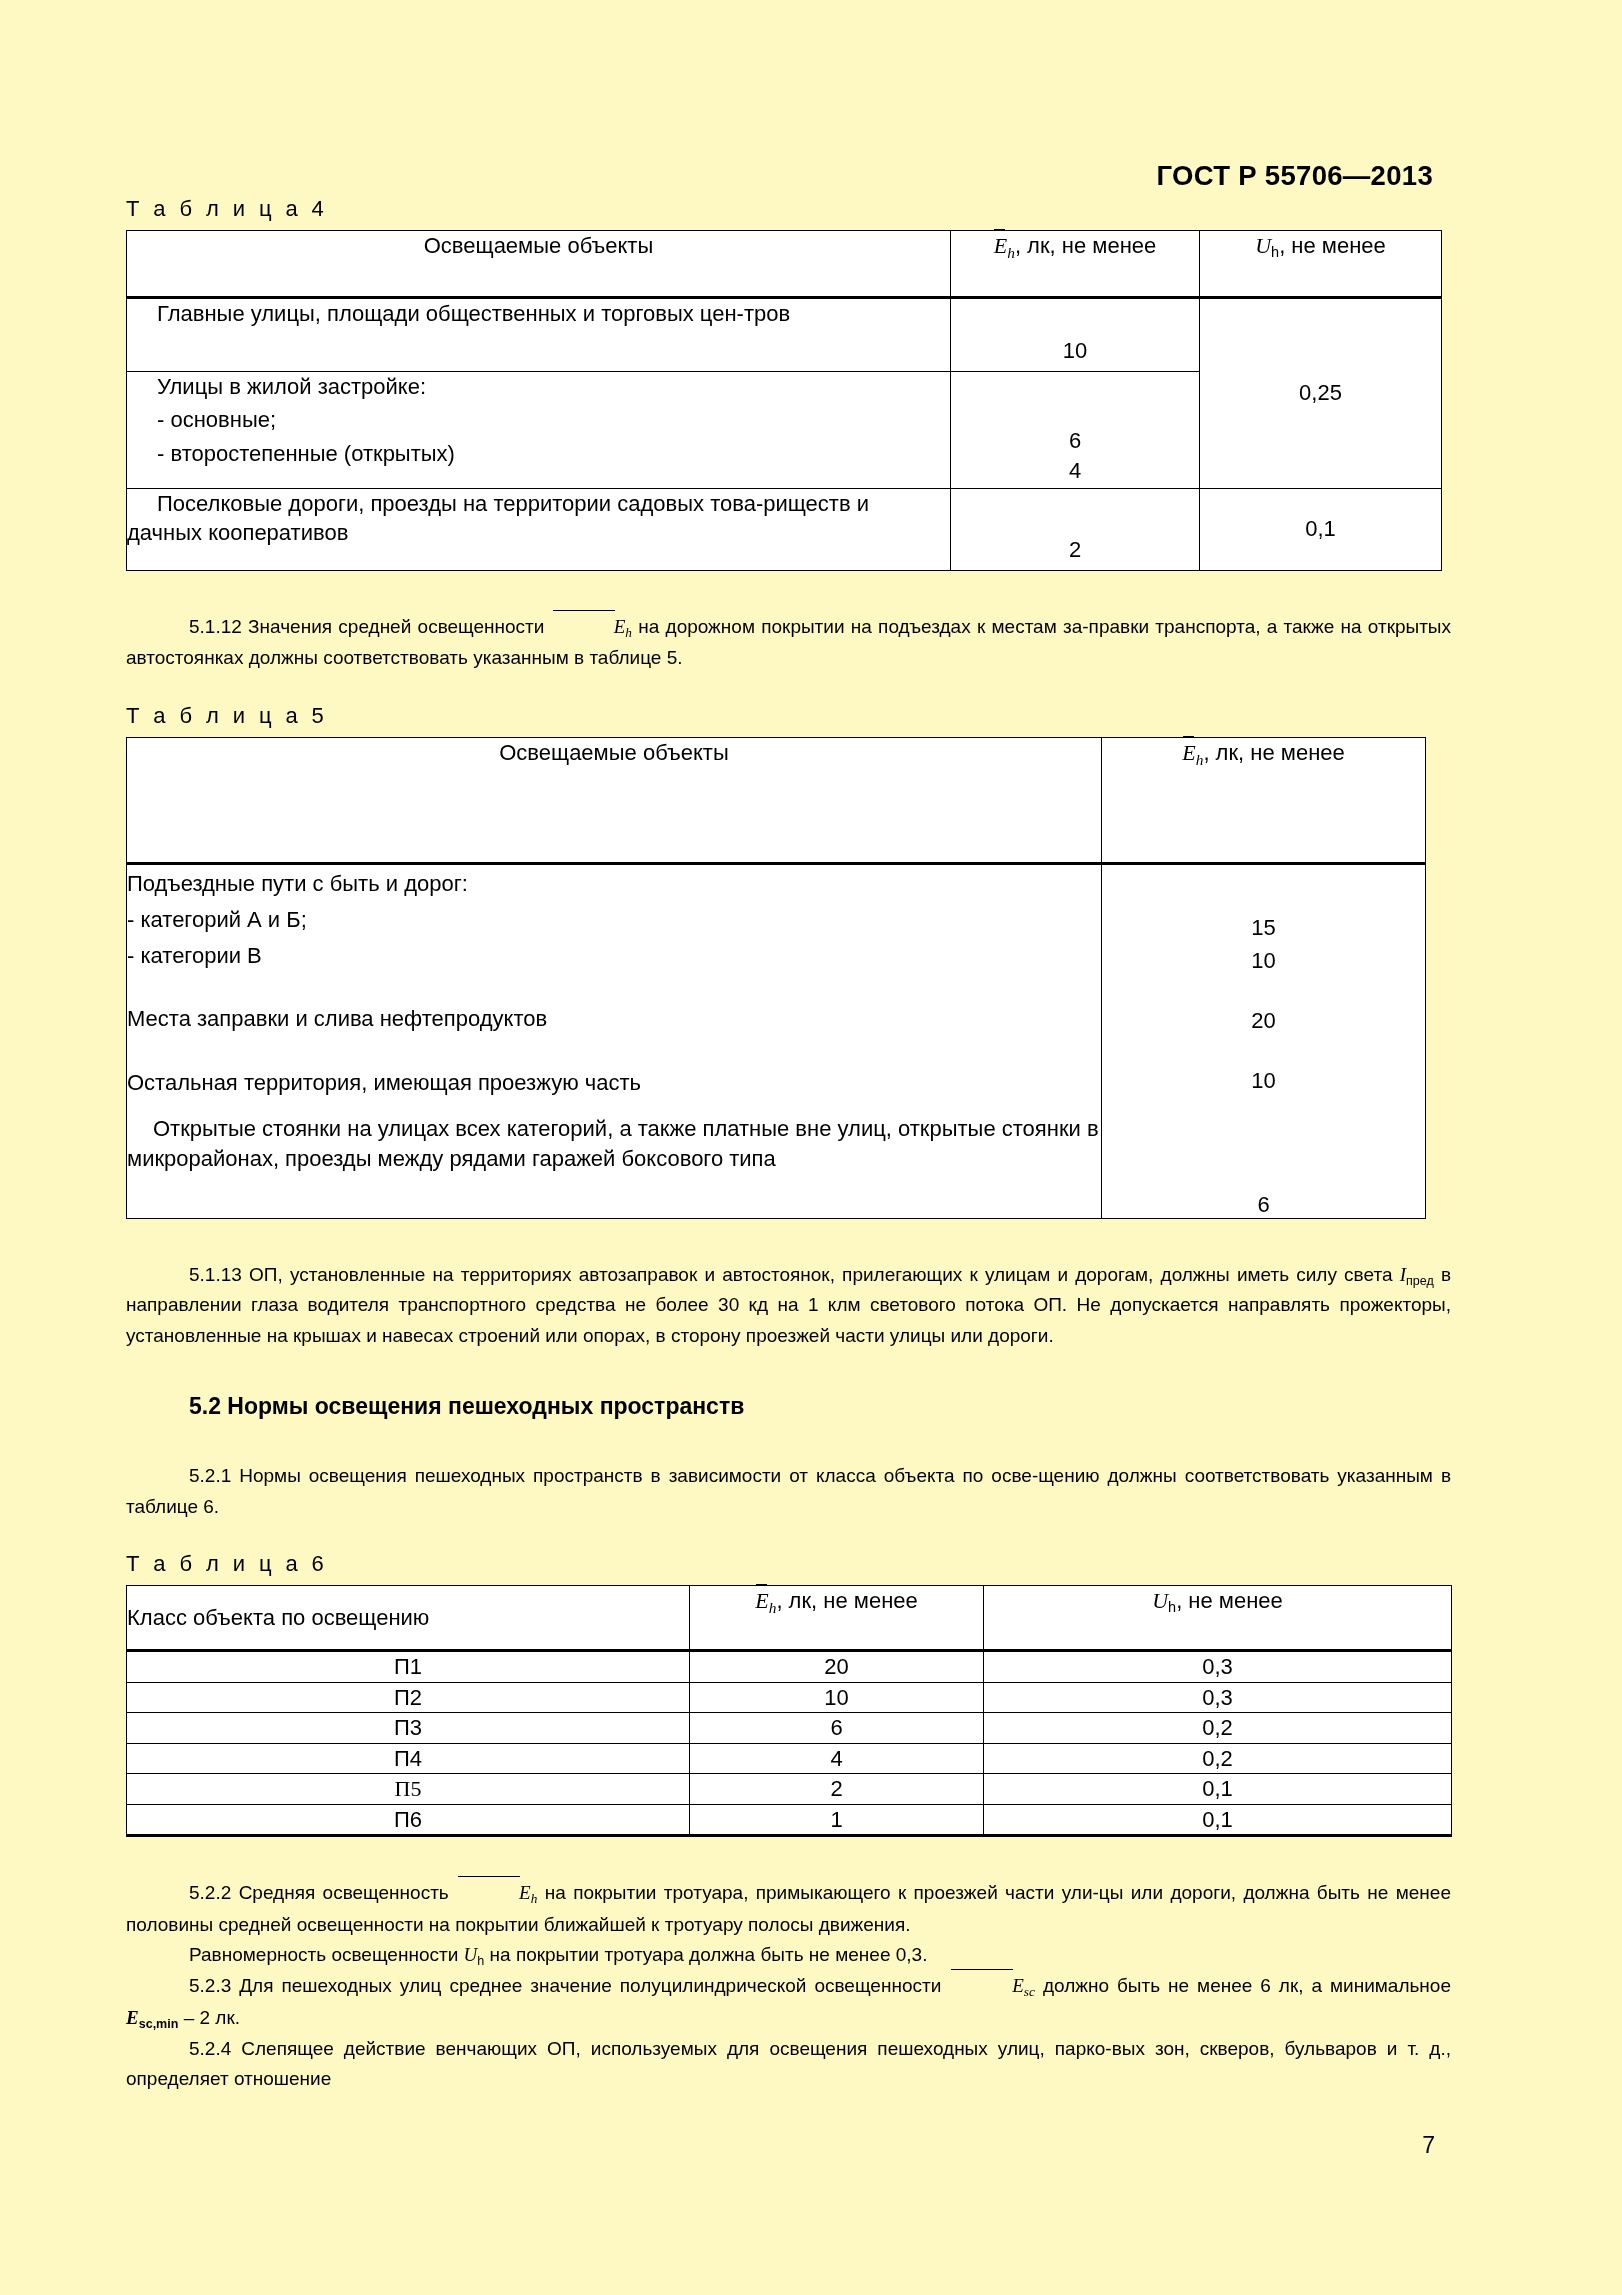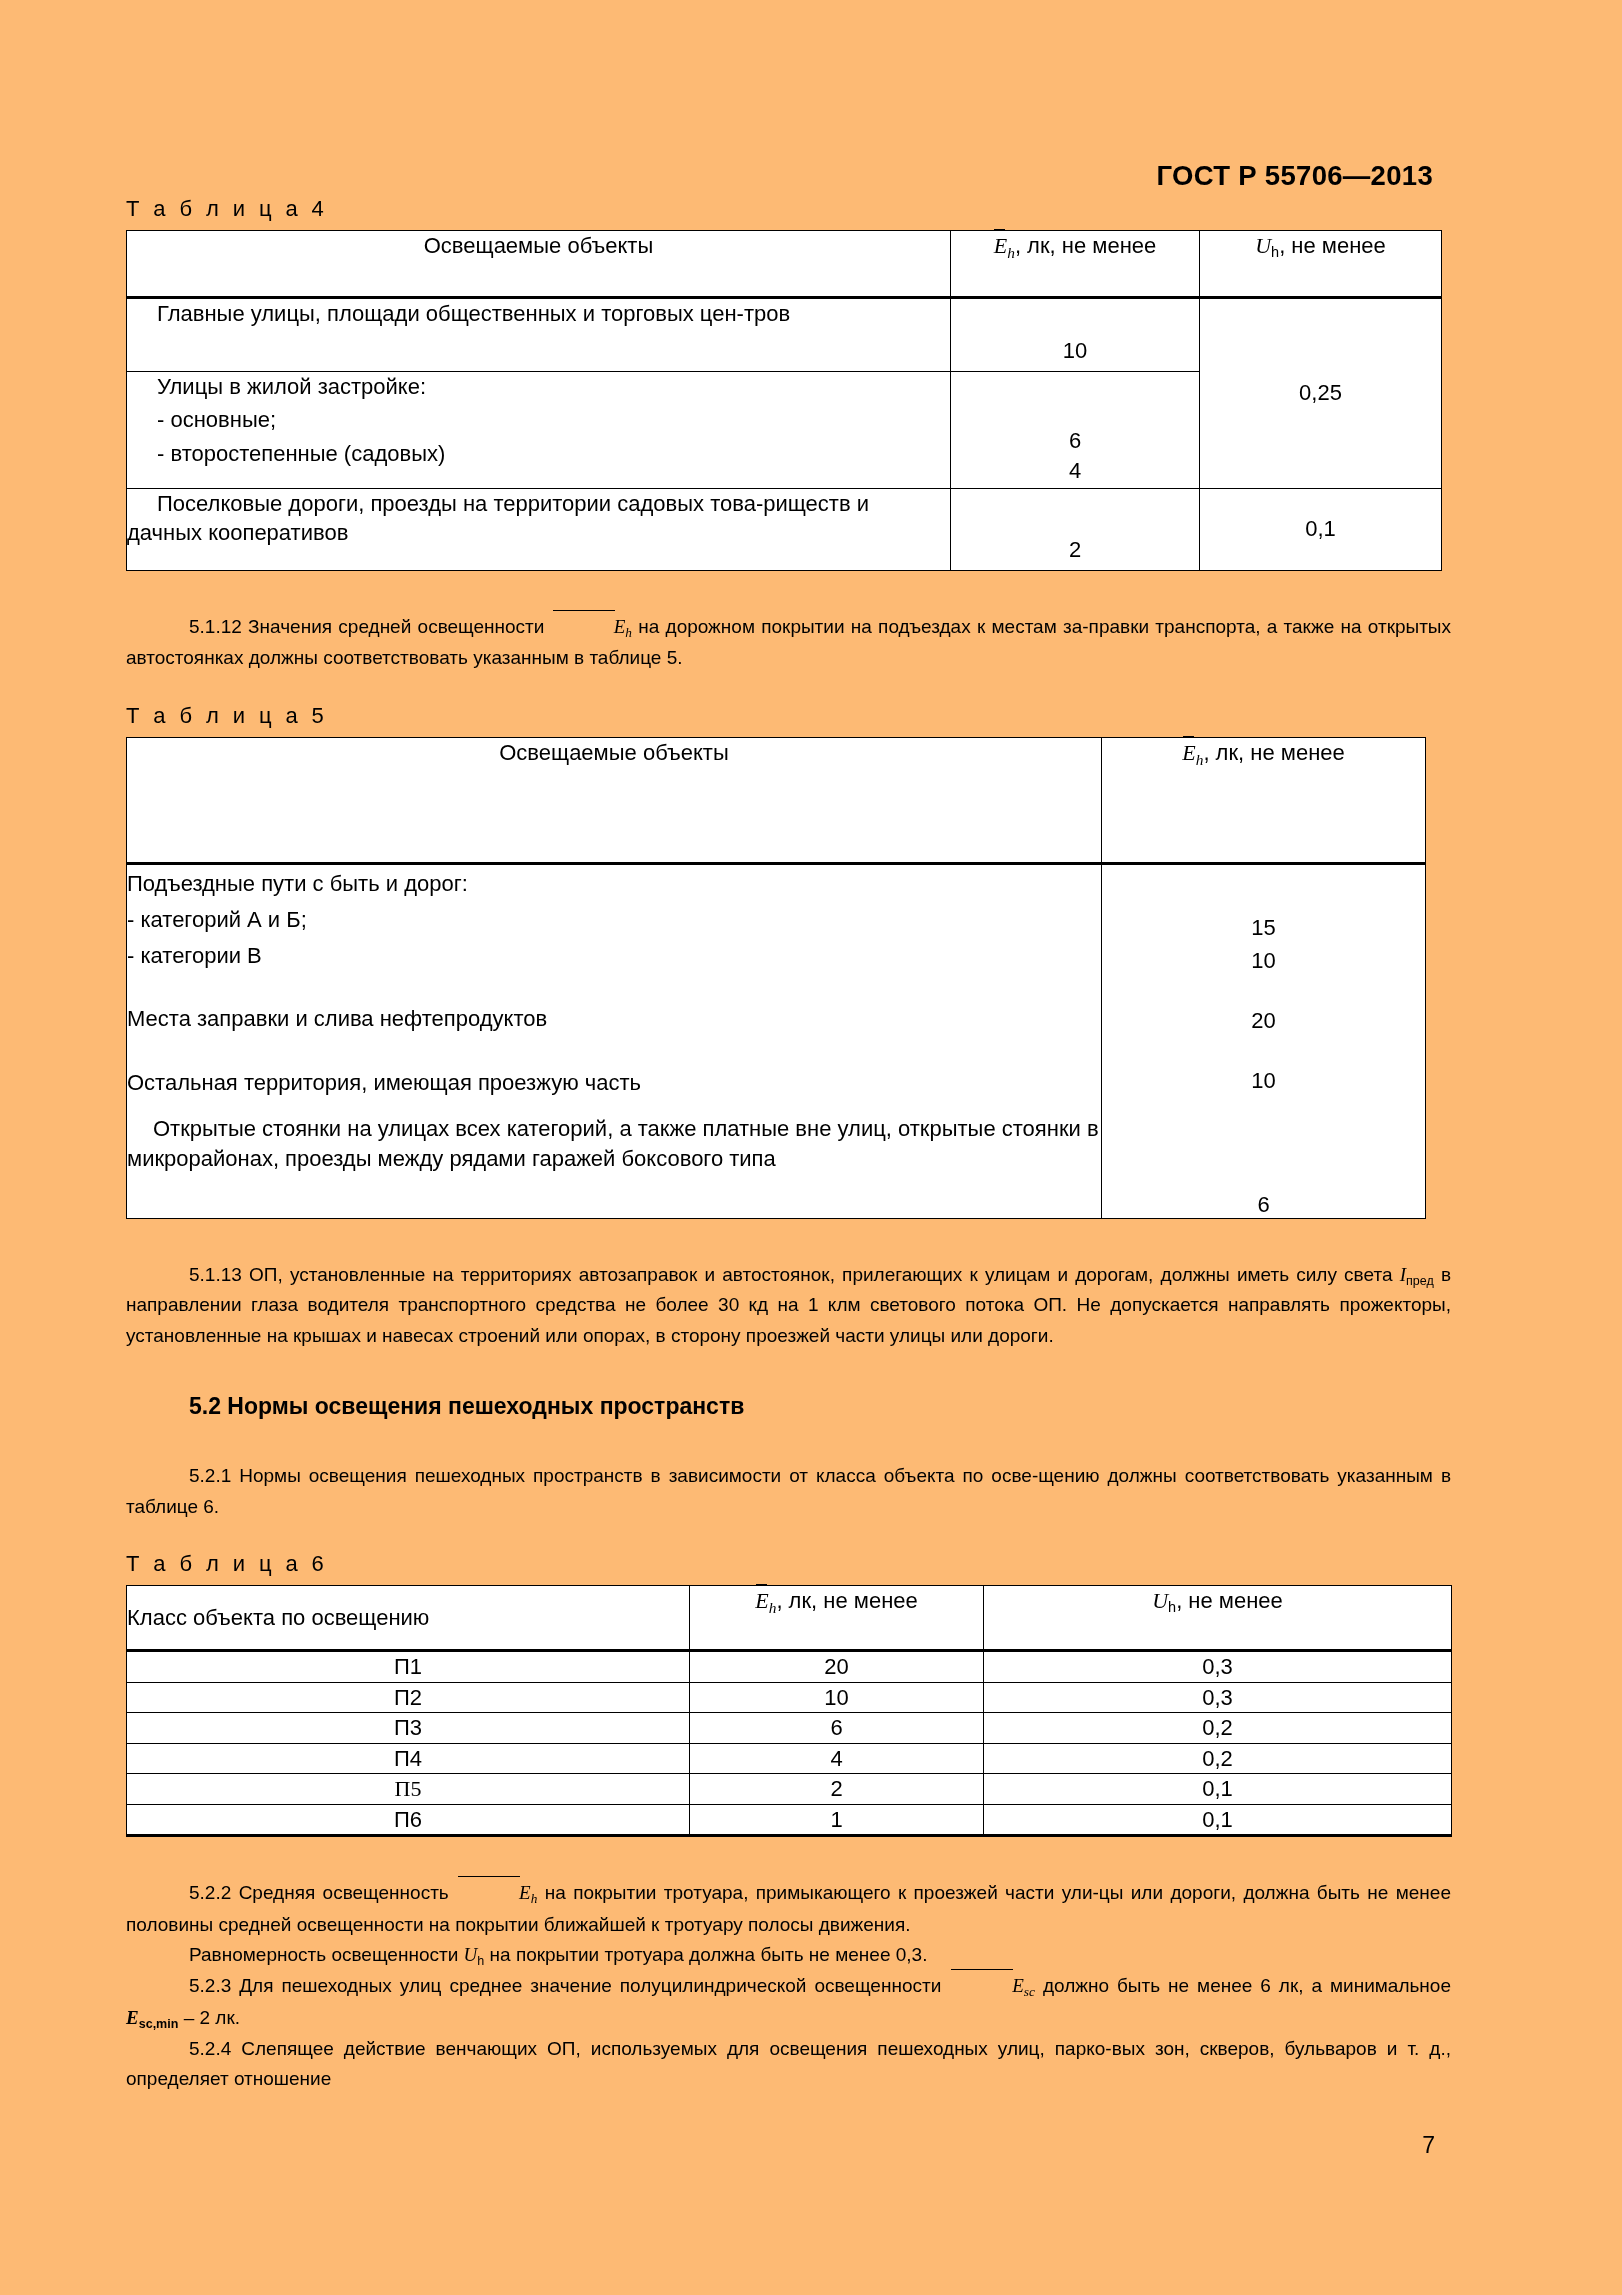--- a/index.html
+++ b/index.html
@@ -8,21 +8,21 @@
     background: #ffffff;
   }
   body {
     font-family: "Liberation Sans", "DejaVu Sans", sans-serif;
     color: #000000;
   }
   .page {
     position: relative;
     width: 1623px;
     height: 2295px;
-    background: #fdba74;
+    background: #fef9c3;
     overflow: hidden;
     box-sizing: border-box;
   }
   .content {
     position: absolute;
     left: 126px;
     top: 0;
     width: 1325px;
   }
 
@@ -183,21 +183,21 @@
           </td>
           <td class="num" rowspan="2" style="vertical-align:middle;">
             <span>0,25</span>
           </td>
         </tr>
 
         <tr>
           <td class="cellpad" style="height:116px;">
             <div style="text-indent:30px;">Улицы в жилой застройке:</div>
             <div style="text-indent:30px;margin-top:3.9px;">- основные;</div>
-            <div style="text-indent:30px;margin-top:3.9px;">- второстепенные (садовых)</div>
+            <div style="text-indent:30px;margin-top:3.9px;">- второстепенные (открытых)</div>
           </td>
           <td class="num" style="vertical-align:bottom;padding-bottom:3.9px;">
             <div>6</div>
             <div style="margin-top:3.9px;">4</div>
           </td>
         </tr>
 
         <tr>
           <td class="cellpad" style="height:81px;">
             <span style="display:inline-block;text-indent:30px;">Поселковые дороги, проезды на территории садовых това-риществ и дачных кооперативов</span>

